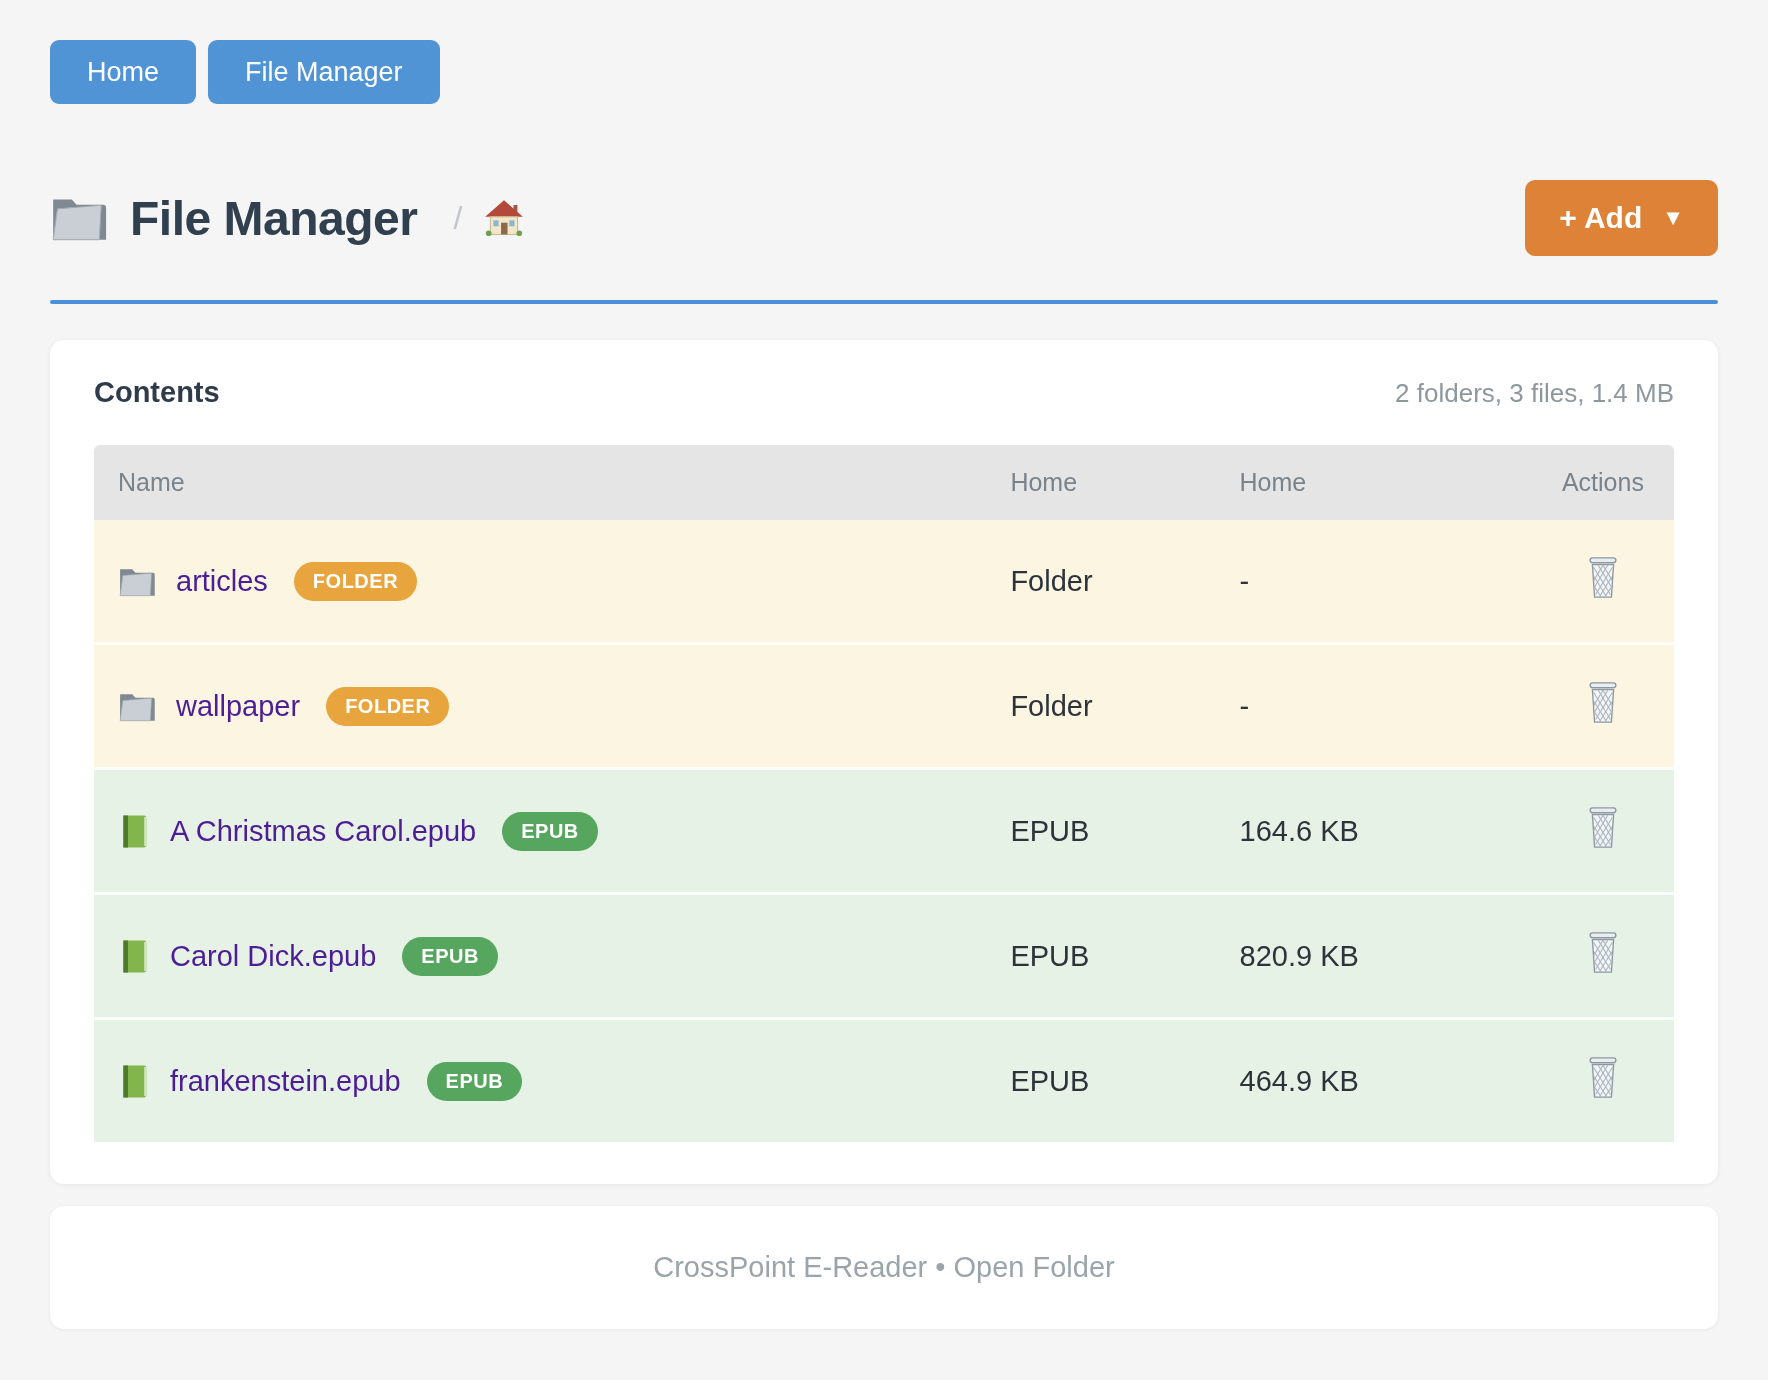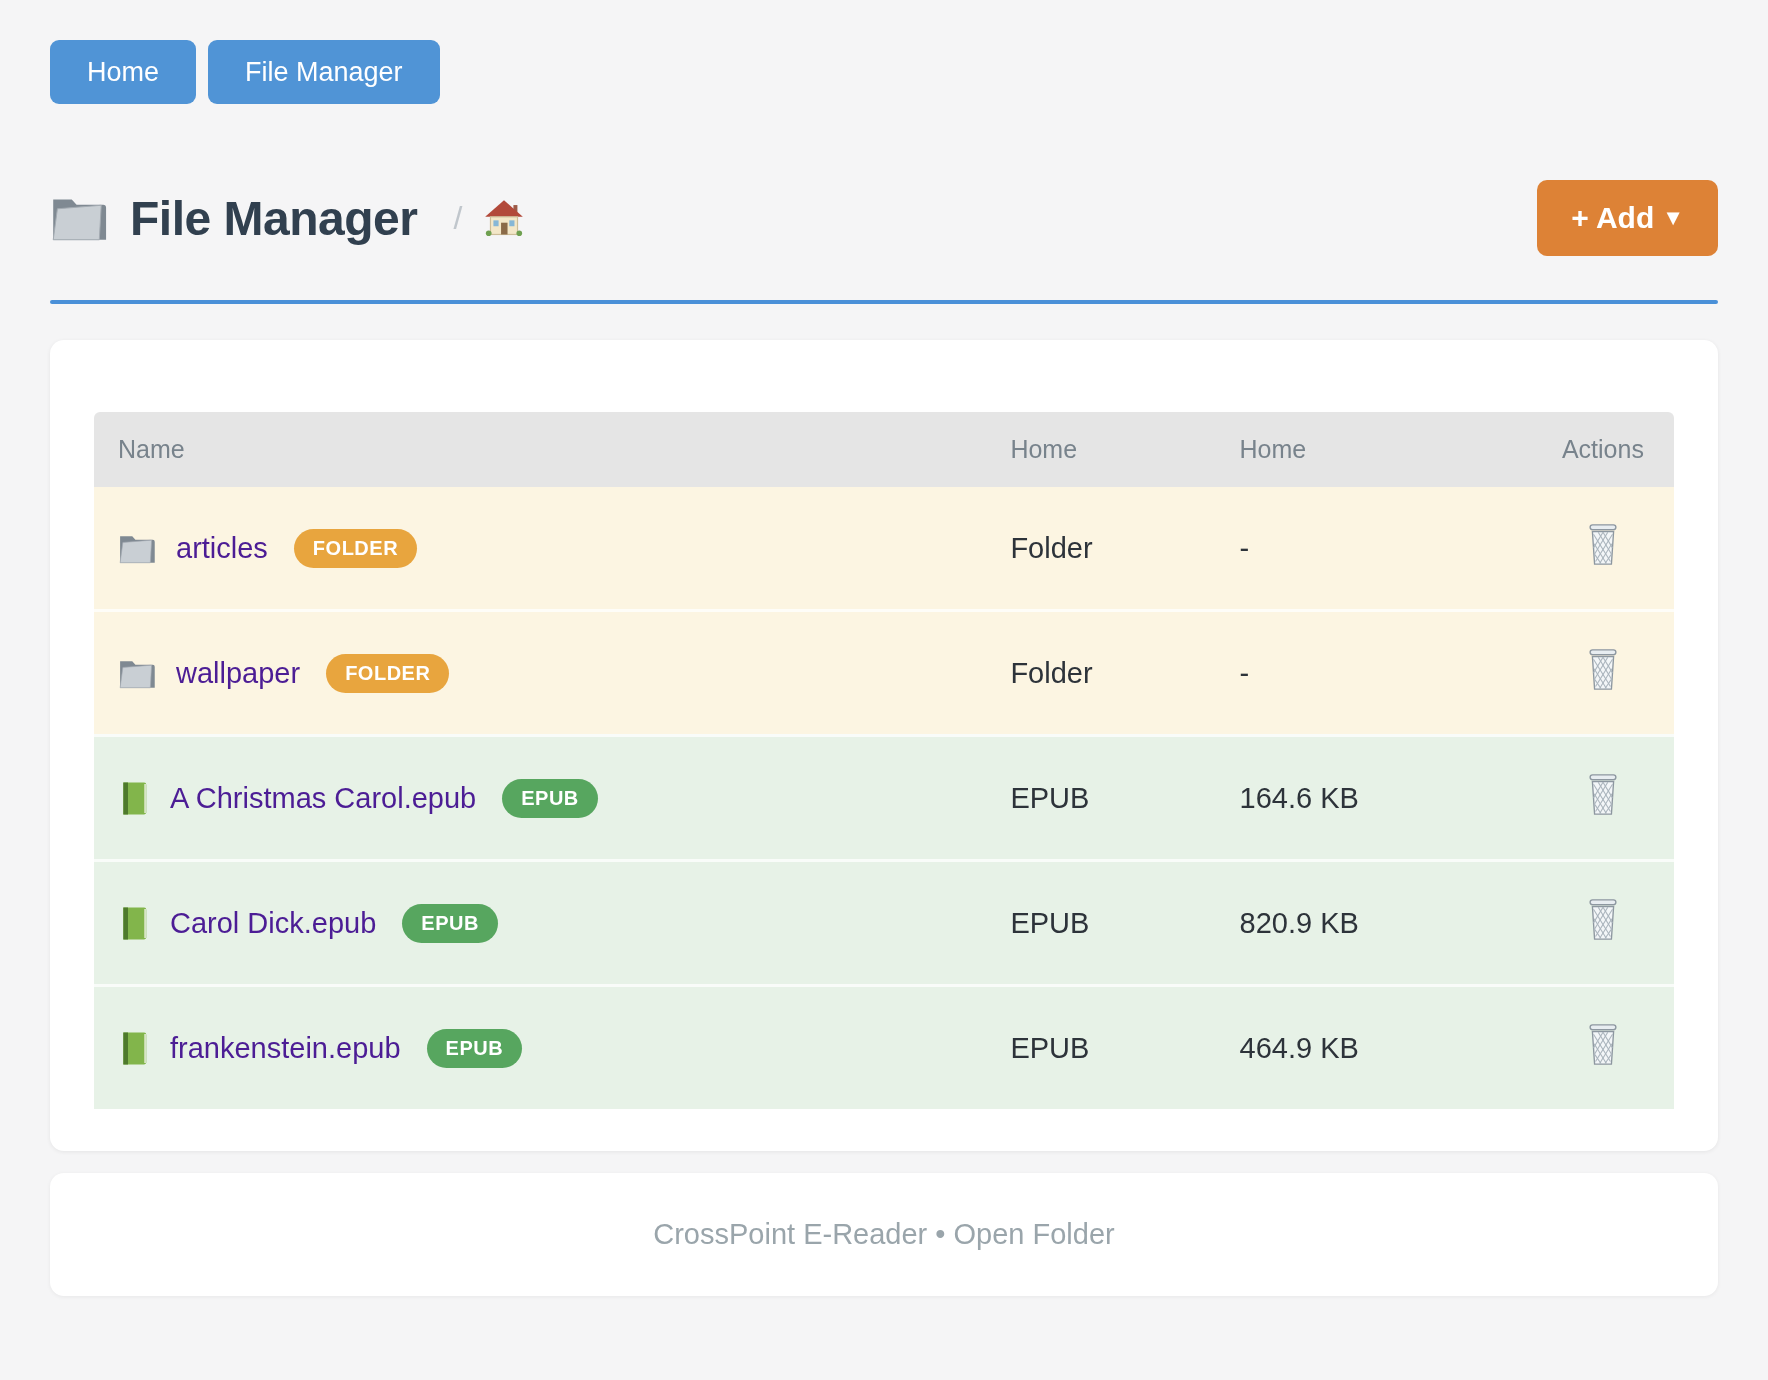--- a/index.html
+++ b/index.html
@@ -31,21 +31,21 @@
     color: var(--title_color, #31404f);
     letter-spacing: -0.5px;
   }
   .crumb-sep { font-size: 32px; color: #c0c6cc; margin-left: 14px; }
   .icon { display: inline-flex; align-items: center; justify-content: center; }
   .add-btn {
     background: var(--accent_orange, #dd8236);
     color: #fff; border: none; border-radius: 10px;
     height: 76px; padding: 0 34px;
     font-size: 30px; font-weight: bold; font-family: inherit;
-    display: flex; align-items: center; gap: 8px; cursor: pointer;
+    display: flex; align-items: center; gap: 20px; cursor: pointer;
   }
   .add-caret { font-size: 22px; }
 
   .title-rule {
     margin-top: 44px; height: 4px; border: none; border-radius: 2px;
     background: var(--rule_blue, #4a90d8);
   }
 
   
   .card {
@@ -130,20 +130,24 @@
     </div>
     <button class="add-btn">
       <span>+ Add</span>
       <span class="add-caret">▼</span>
     </button>
   </div>
 
   <hr class="title-rule">
 
   <div class="card">
+    <div class="card-head">
+      <span class="card-title">Contents</span>
+      <span class="card-summary">2 folders, 3 files, 1.4 MB</span>
+    </div>
 
     <table class="files">
       <colgroup>
           <col class="c-name">
           <col class="c-type">
           <col class="c-size">
           <col class="c-actions">
         </colgroup>
       <thead>
         <tr>

